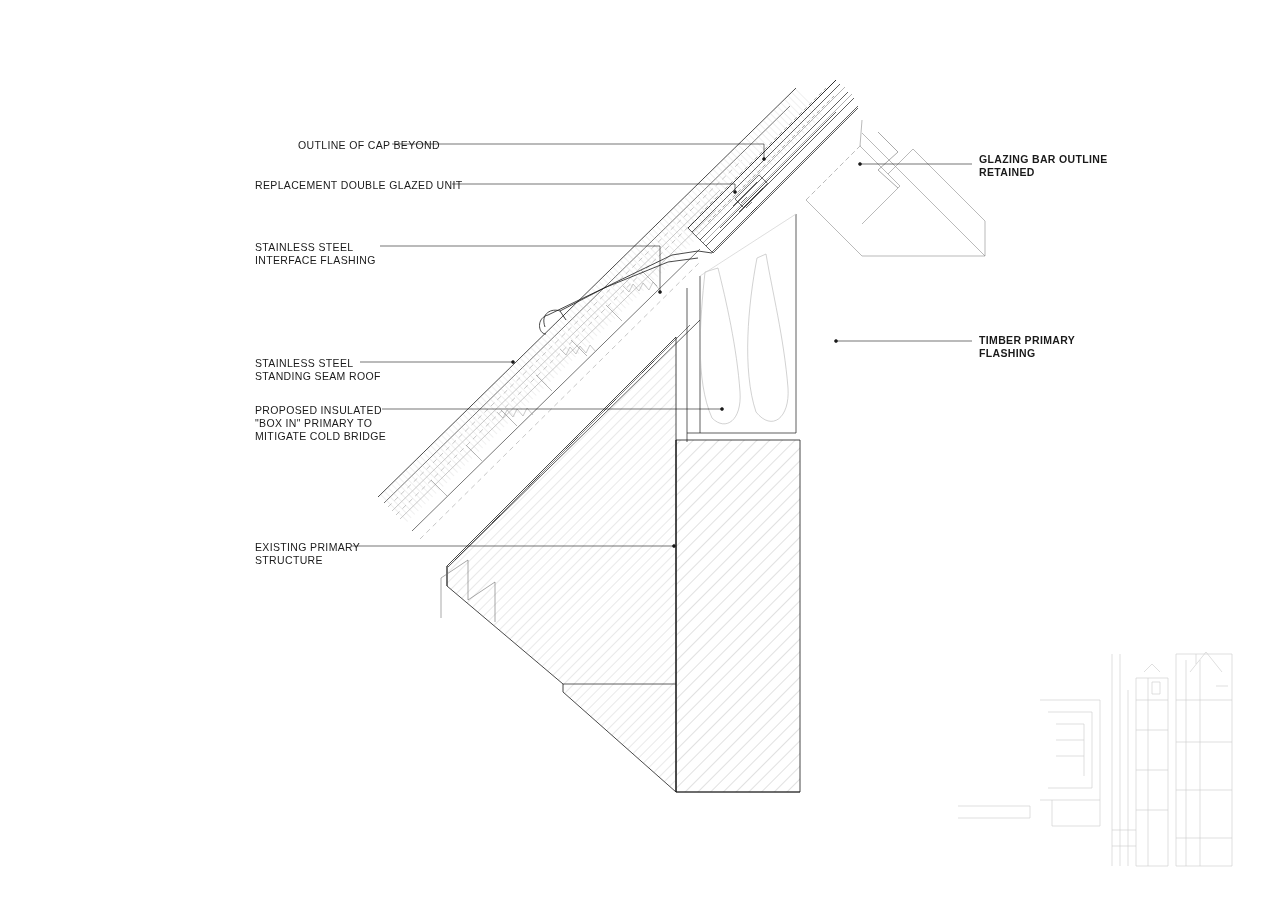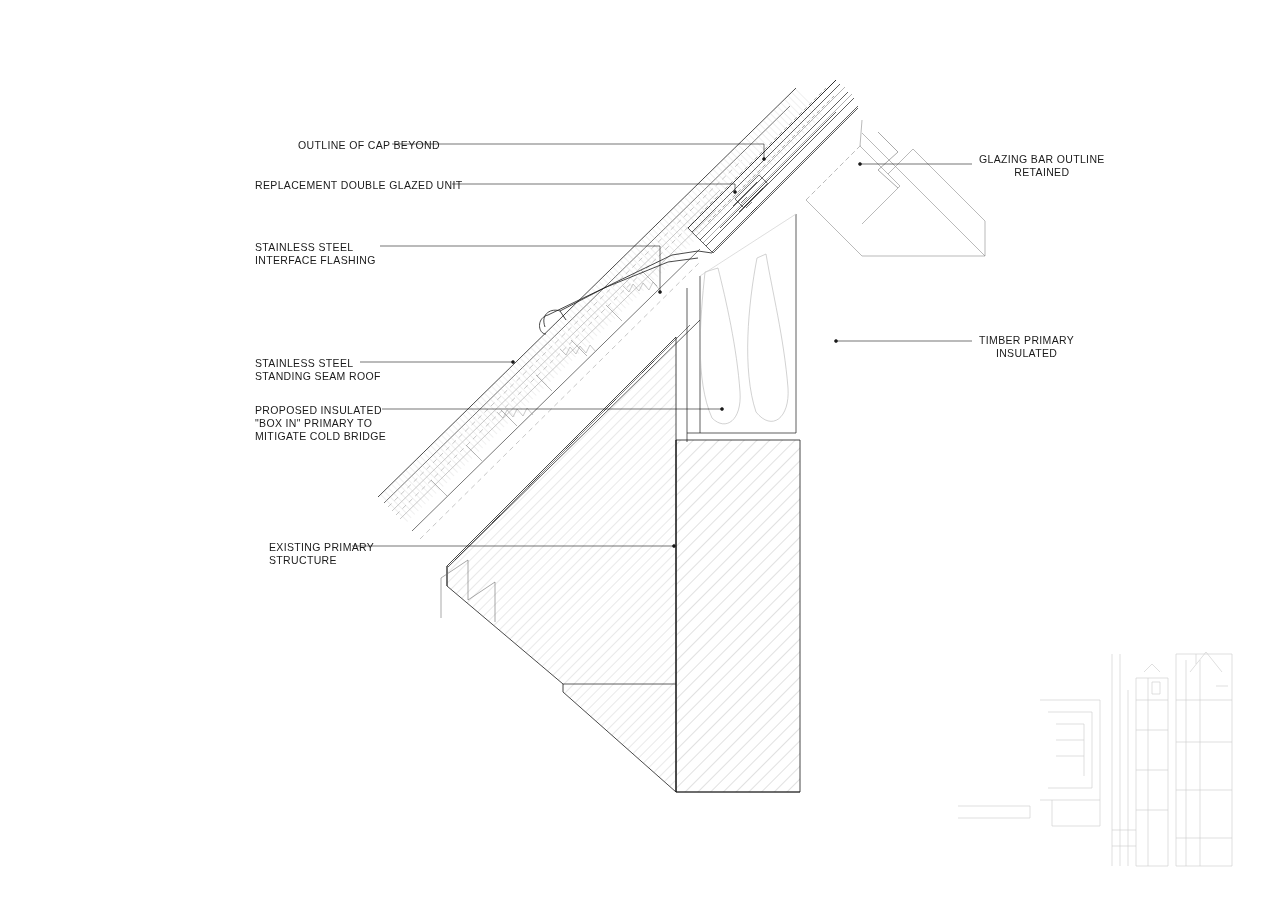--- a/index.html
+++ b/index.html
@@ -29,21 +29,22 @@
   .label {
     position: absolute;
     font-family: "Liberation Sans", sans-serif;
     font-size: 10.5px;
     line-height: 13px;
     letter-spacing: 0.35px;
     color: #1a1a1a;
     white-space: pre;
   }
   .label.right {
-    text-align: center;
+    text-align: left;
+    font-weight: bold;
   }
 </style>
 </head>
 <body>
 
 <div id="sheet">
 
   <svg class="drawing" viewBox="0 0 1280 908">
     <defs>
 
@@ -261,22 +262,22 @@
   <div class="label" style="left:255px; top:241px;">STAINLESS STEEL
 INTERFACE FLASHING</div>
 
   <div class="label" style="left:255px; top:357px;">STAINLESS STEEL
 STANDING SEAM ROOF</div>
 
   <div class="label" style="left:255px; top:404px;">PROPOSED INSULATED
 "BOX IN" PRIMARY TO
 MITIGATE COLD BRIDGE</div>
 
-  <div class="label" style="left:269px; top:541px;">EXISTING PRIMARY
+  <div class="label" style="left:255px; top:541px;">EXISTING PRIMARY
 STRUCTURE</div>
 
   <div class="label right" style="left:979px; top:153px;">GLAZING BAR OUTLINE
 RETAINED</div>
 
   <div class="label right" style="left:979px; top:334px;">TIMBER PRIMARY
-INSULATED</div>
+FLASHING</div>
 
 </div>
 
 </body></html>

